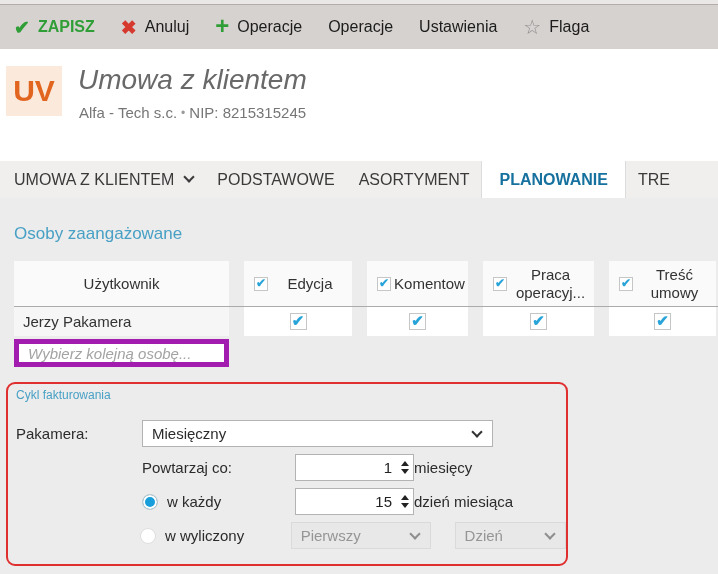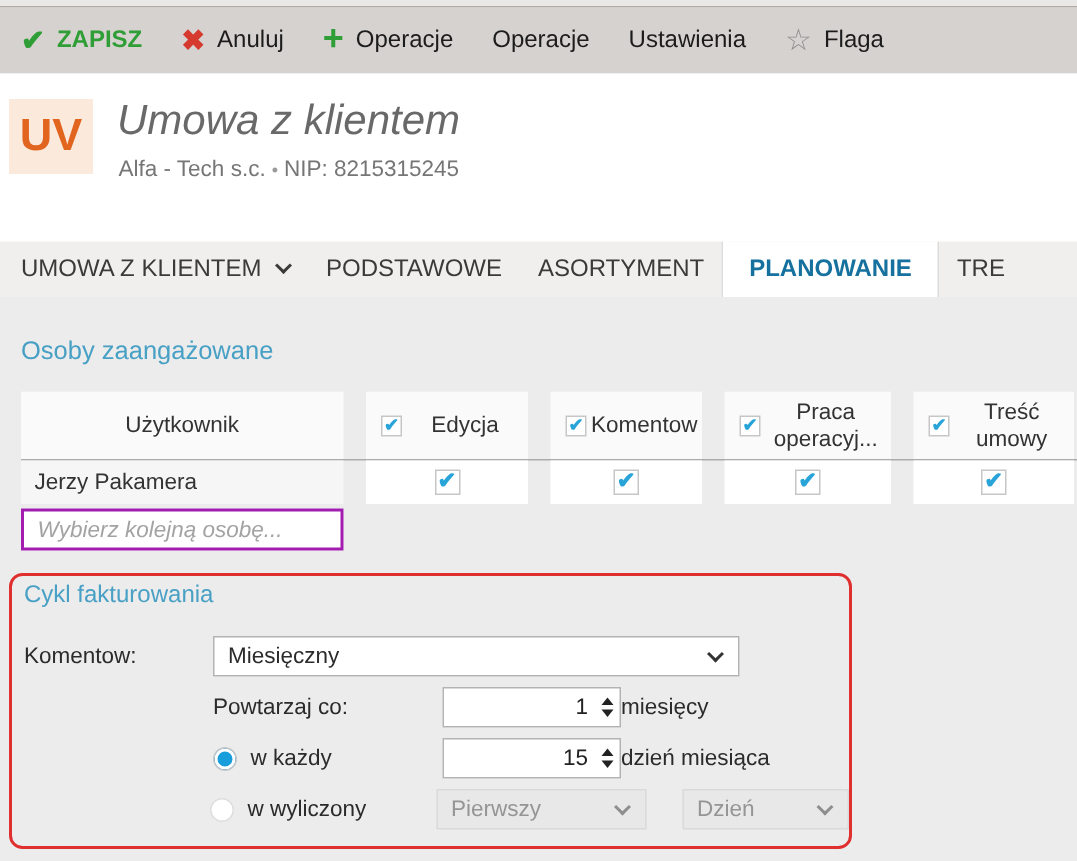--- a/index.html
+++ b/index.html
@@ -97,33 +97,33 @@
   .cb {
     width:17px; height:17px; border:1px solid #c6c6c6; background:#fff;
     display:flex; align-items:center; justify-content:center; cursor:default;
   }
   .cb .mark { color:#28a4d9; font-size:15px; font-weight:bold; line-height:1; margin-top:-3px; }
   .cb.small { width:14px; height:14px; }
   .cb.small .mark { font-size:12px; margin-top:-2px; }
 
   .add-input {
     position:absolute; left:14px; top:141px; width:215px; height:28px;
-    background:#ffffff; border:2px solid #a21caf;
+    background:#ffffff; border:5px solid #a21caf;
     font-family:inherit; font-style:italic; font-size:15px; color:#a3a3a3;
     padding:0 9px; outline:none;
   }
   .add-input::placeholder { color:#a3a3a3; font-style:italic; opacity:1; }
 
   
   .billing {
     position:absolute; left:6px; top:184px; width:562px; height:184px;
     border:2px solid #e02f2f; border-radius:9px;
     padding:4px 0 0 8px;
   }
-  .billing-heading { font-size:16px; margin-bottom:18px; }
+  .billing-heading { font-size:12px; margin-bottom:18px; }
   .frow { display:flex; align-items:center; height:27px; margin-bottom:7px; font-size:15px; color:#2b2b2b; }
   .lbl-1 { width:126px; }
   .lbl-2 { width:153px; display:flex; align-items:center; }
 
   .selectbox {
     height:27px; background:#fff; border:1px solid #b3b3b3;
     display:flex; align-items:center; padding-left:9px; font-size:15px; color:#2b2b2b;
     cursor:default;
   }
   .selectbox .sel-val { flex:1; }
@@ -279,21 +279,21 @@
       </div>
     </div>
   </div>
 
   <input class="add-input" type="text" placeholder="Wybierz kolejną osobę..." style="">
 
   <div class="billing">
     <div class="sec-heading billing-heading">Cykl fakturowania</div>
 
     <div class="frow">
-      <span class="lbl-1">Komentow:</span>
+      <span class="lbl-1">Pakamera:</span>
       <div class="selectbox w-schema">
         <span class="sel-val">Miesięczny</span>
         <span class="sel-chev"></span>
       </div>
     </div>
 
     <div class="frow">
       <span class="lbl-1"></span>
       <span class="lbl-2">Powtarzaj co:</span>
       <div class="numbox w-num">

